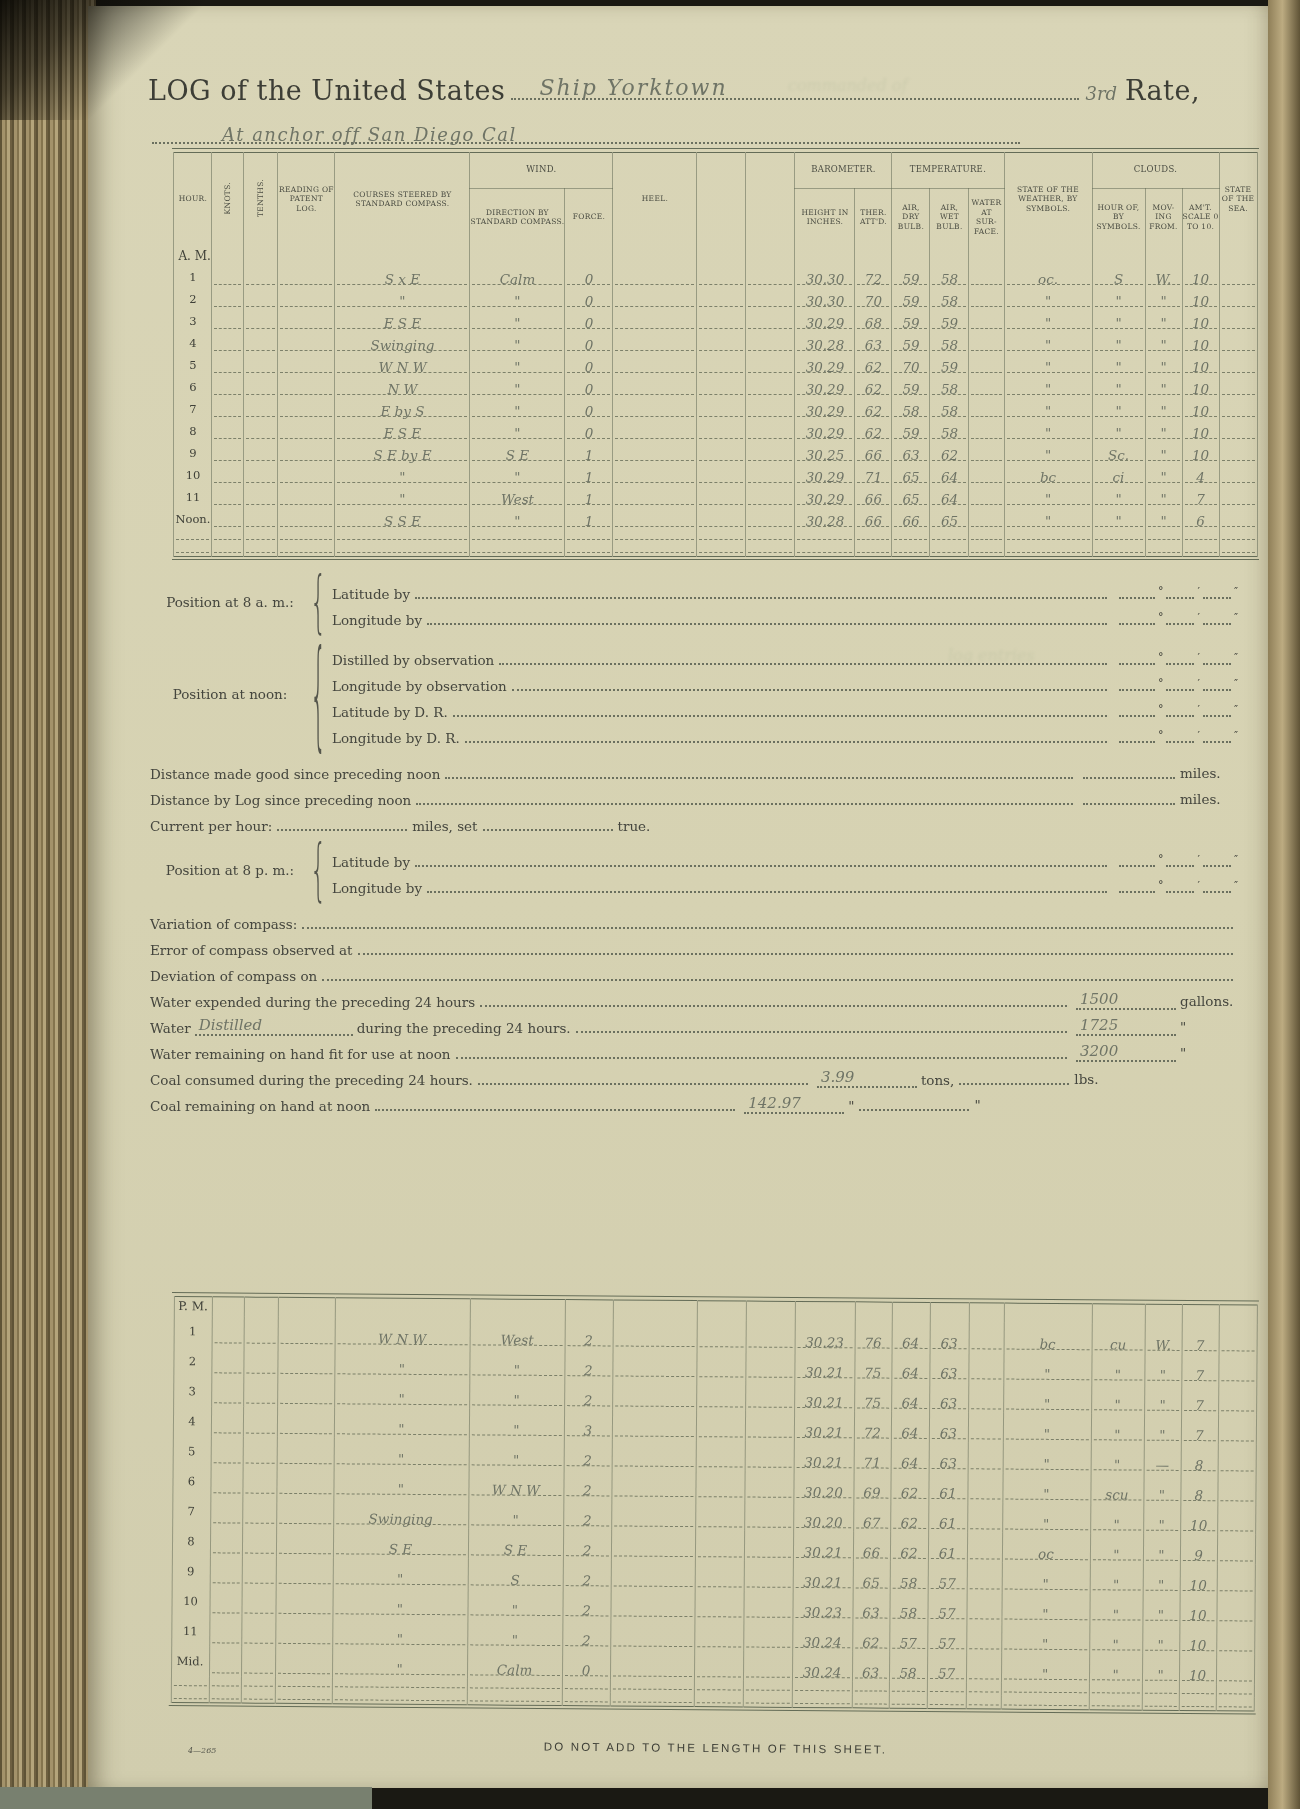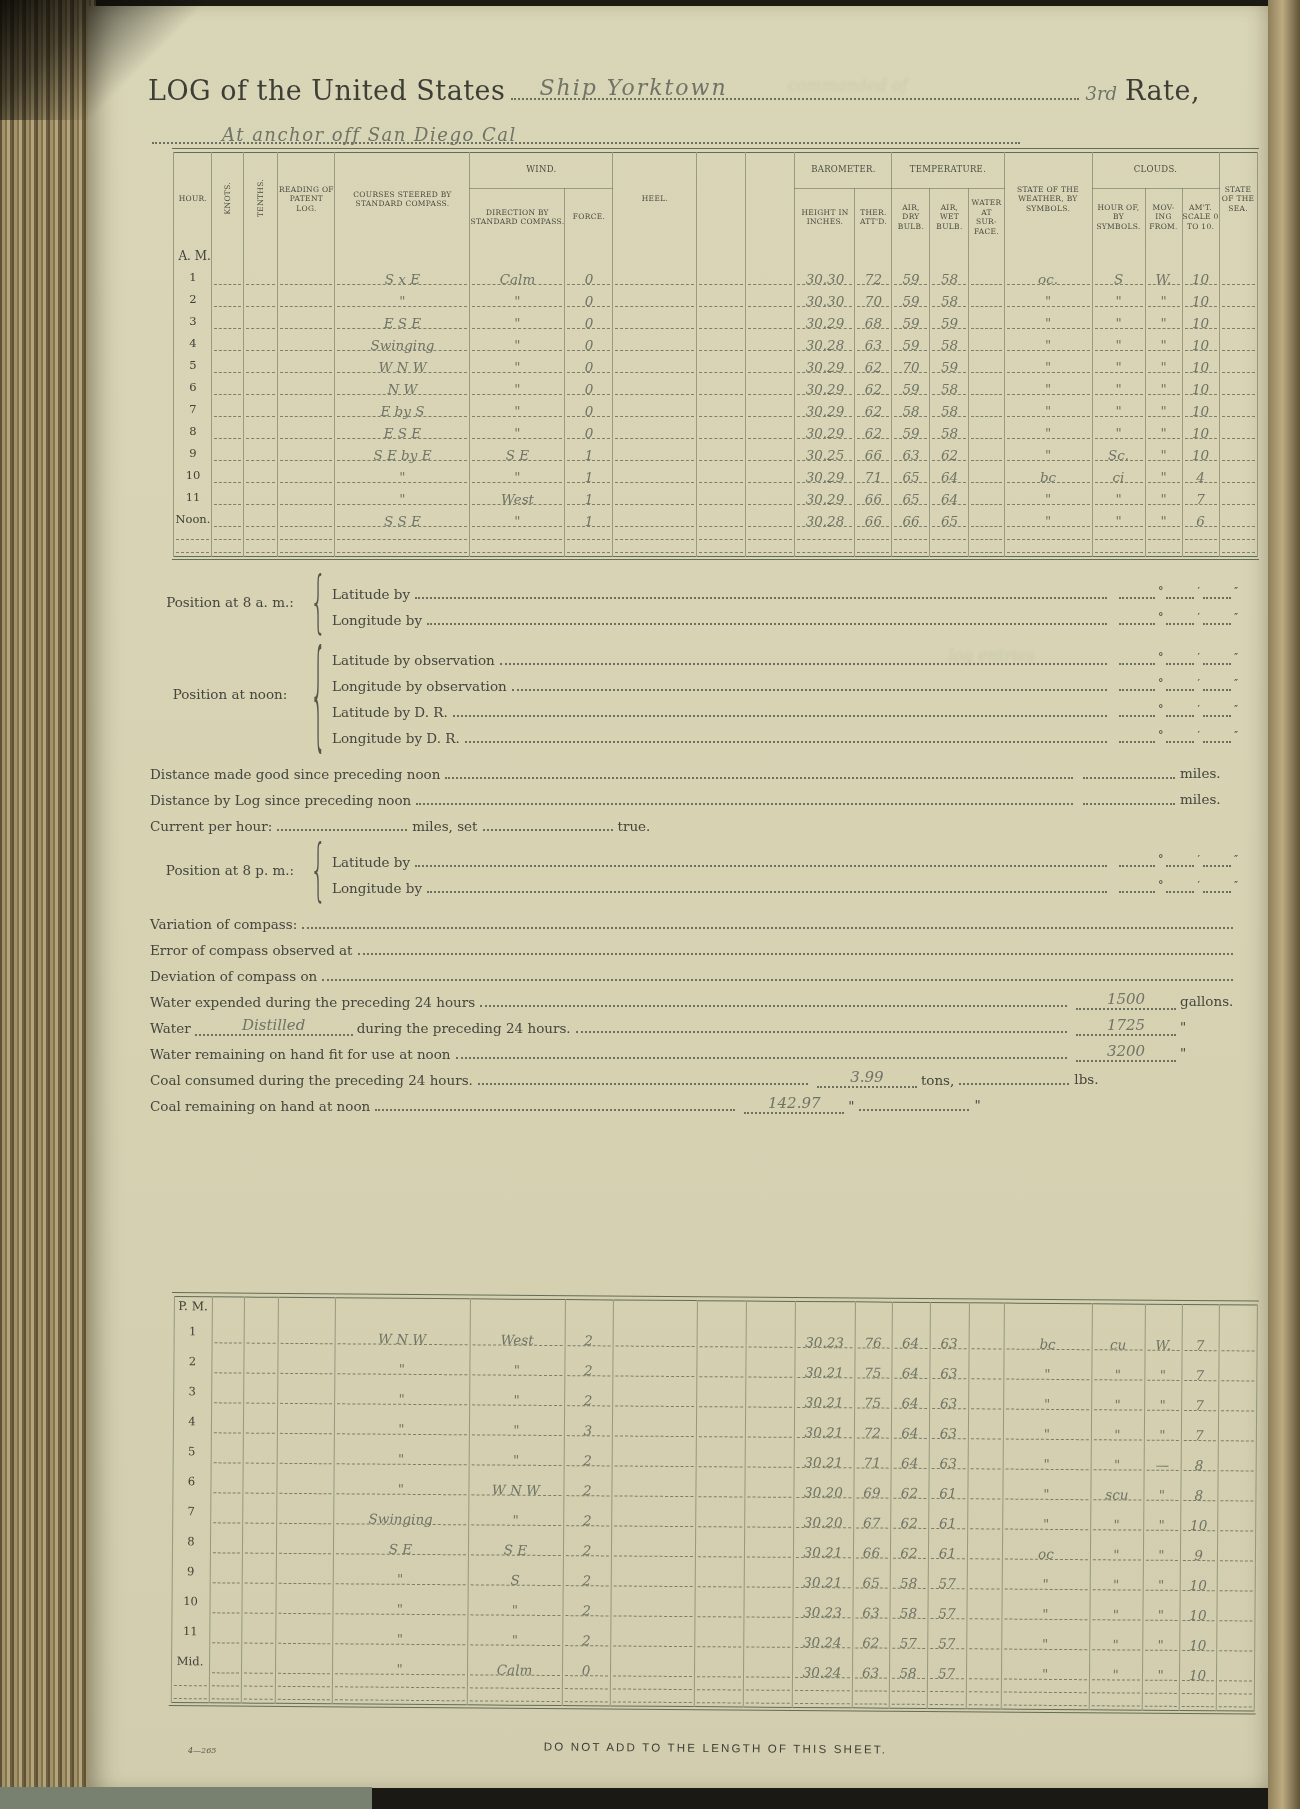--- a/index.html
+++ b/index.html
@@ -49,21 +49,21 @@
     border-bottom:1px dashed rgba(95,102,82,.75);}
   td .cellv{position:absolute;left:0;right:0;bottom:2px;text-align:center;font-size:13.5px;line-height:1;}
   td.c-hour{text-align:center;font-size:11.5px;color:#3f4038;}
   
   .formsec{position:absolute;top:566px;left:62px;width:1088px;font-size:13.5px;color:#45463e;}
   .form-line{display:flex;align-items:flex-end;height:26px;}
   .pl{white-space:nowrap;}
   .dots{flex:1;border-bottom:2px dotted #6b705f;margin:0 5px 3px 5px;height:1px;}
   .seg{border-bottom:2px dotted #6b705f;margin:0 5px 3px 5px;height:1px;}
   .w130{width:130px;} .w90{width:92px;}
-  .val{min-width:92px;text-align:center;border-bottom:2px dotted #6b705f;font-size:15px;margin:0 4px;padding:0 4px;}
+  .val{min-width:92px;border-bottom:2px dotted #6b705f;font-size:15px;margin:0 4px;padding:0 4px;}
   .unit{width:58px;margin-bottom:1px;}
   .degseg{display:flex;align-items:flex-end;margin-left:4px;}
   .dseg{border-bottom:2px dotted #6b705f;height:1px;margin:0 3px 3px 3px;}
   .d36{width:36px;} .d28{width:28px;}
   .dsym{font-size:11px;margin-bottom:4px;}
   .pos-group{display:grid;grid-template-columns:160px 22px 1fr;margin:4px 0;}
   .pos-label{align-self:center;text-align:center;}
   .brace{align-self:center;font-size:26px;color:#55564c;transform:scaleY(2.6);transform-origin:center;font-family:"DejaVu Sans",sans-serif;font-weight:200;}
   .brace.b4{transform:scaleY(4.6);}
   .gap{height:6px;}
@@ -778,21 +778,21 @@
             </span>
           </div>
         </div>
     </div>
     <div class="gap"></div>
     <div class="pos-group">
       <div class="pos-label pl">Position at noon:</div>
       <div class="brace b4">{</div>
       <div>
           <div class="form-line">
-            <span class="pl">Latitude by observation</span>
+            <span class="pl">Distilled by observation</span>
             <span class="dots"></span>
             <span class="degseg">
               <span class="dseg d36"></span>
               <span class="dsym">°</span>
               <span class="dseg d28"></span>
               <span class="dsym">′</span>
               <span class="dseg d28"></span>
               <span class="dsym">″</span>
             </span>
           </div>

